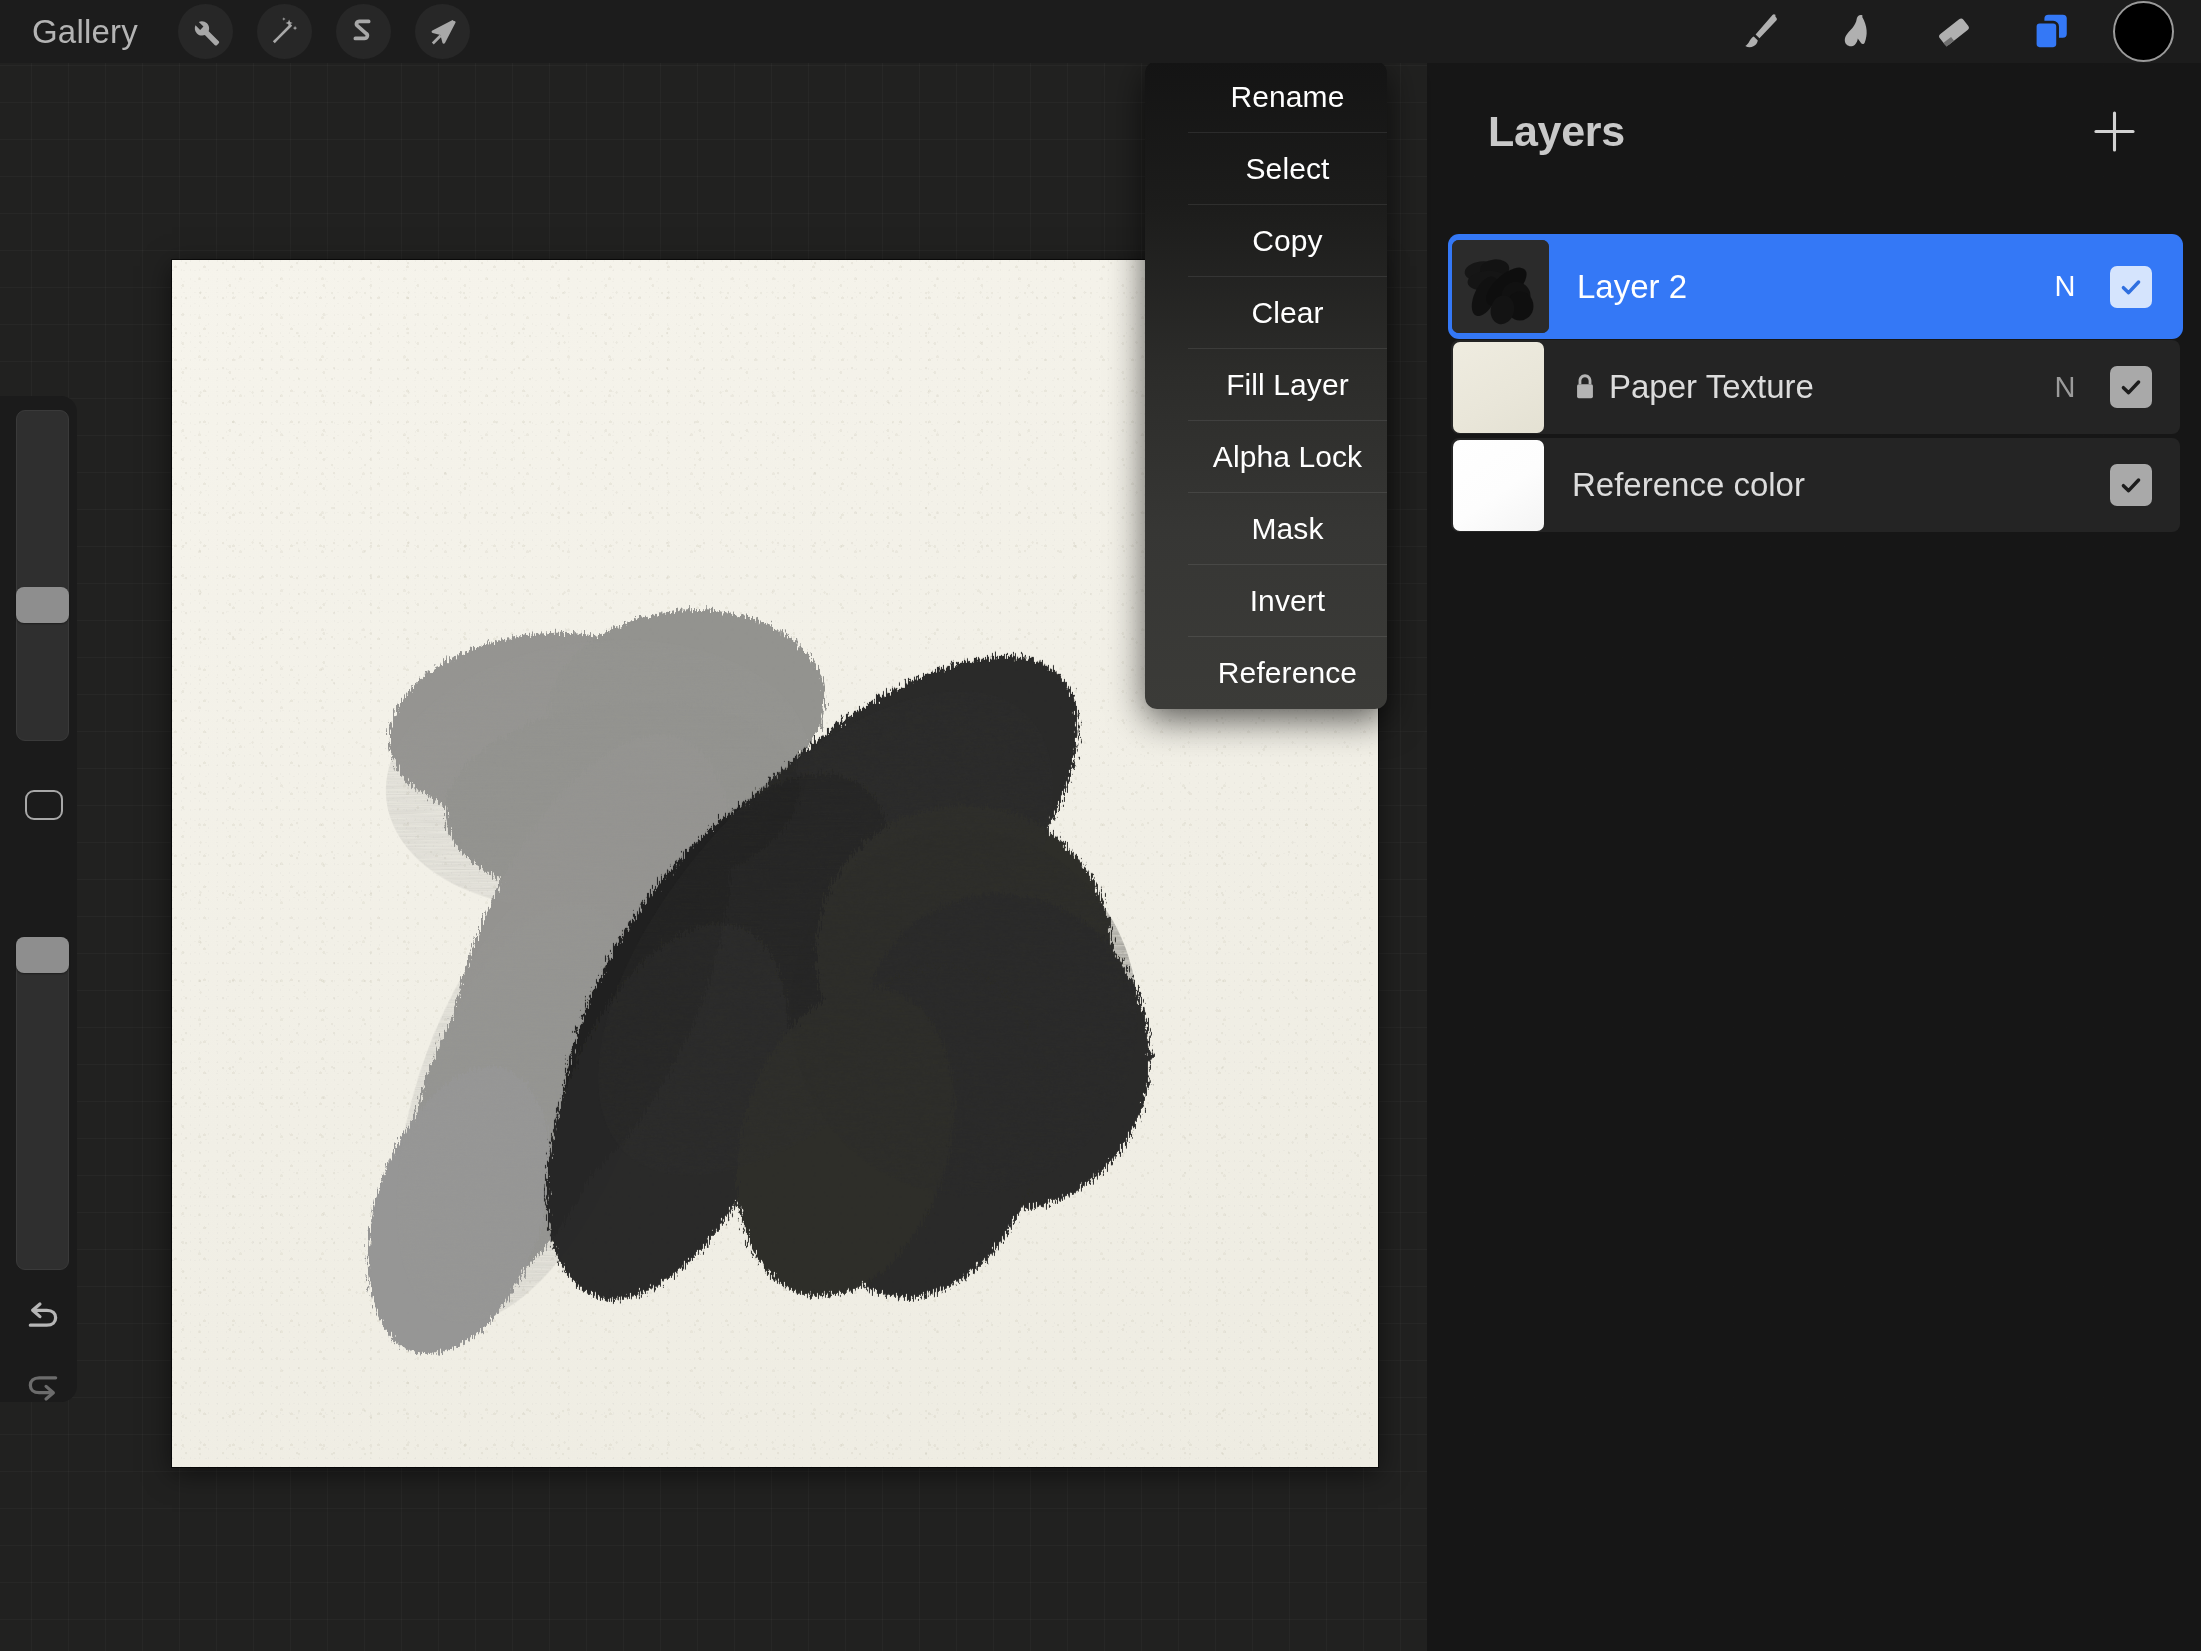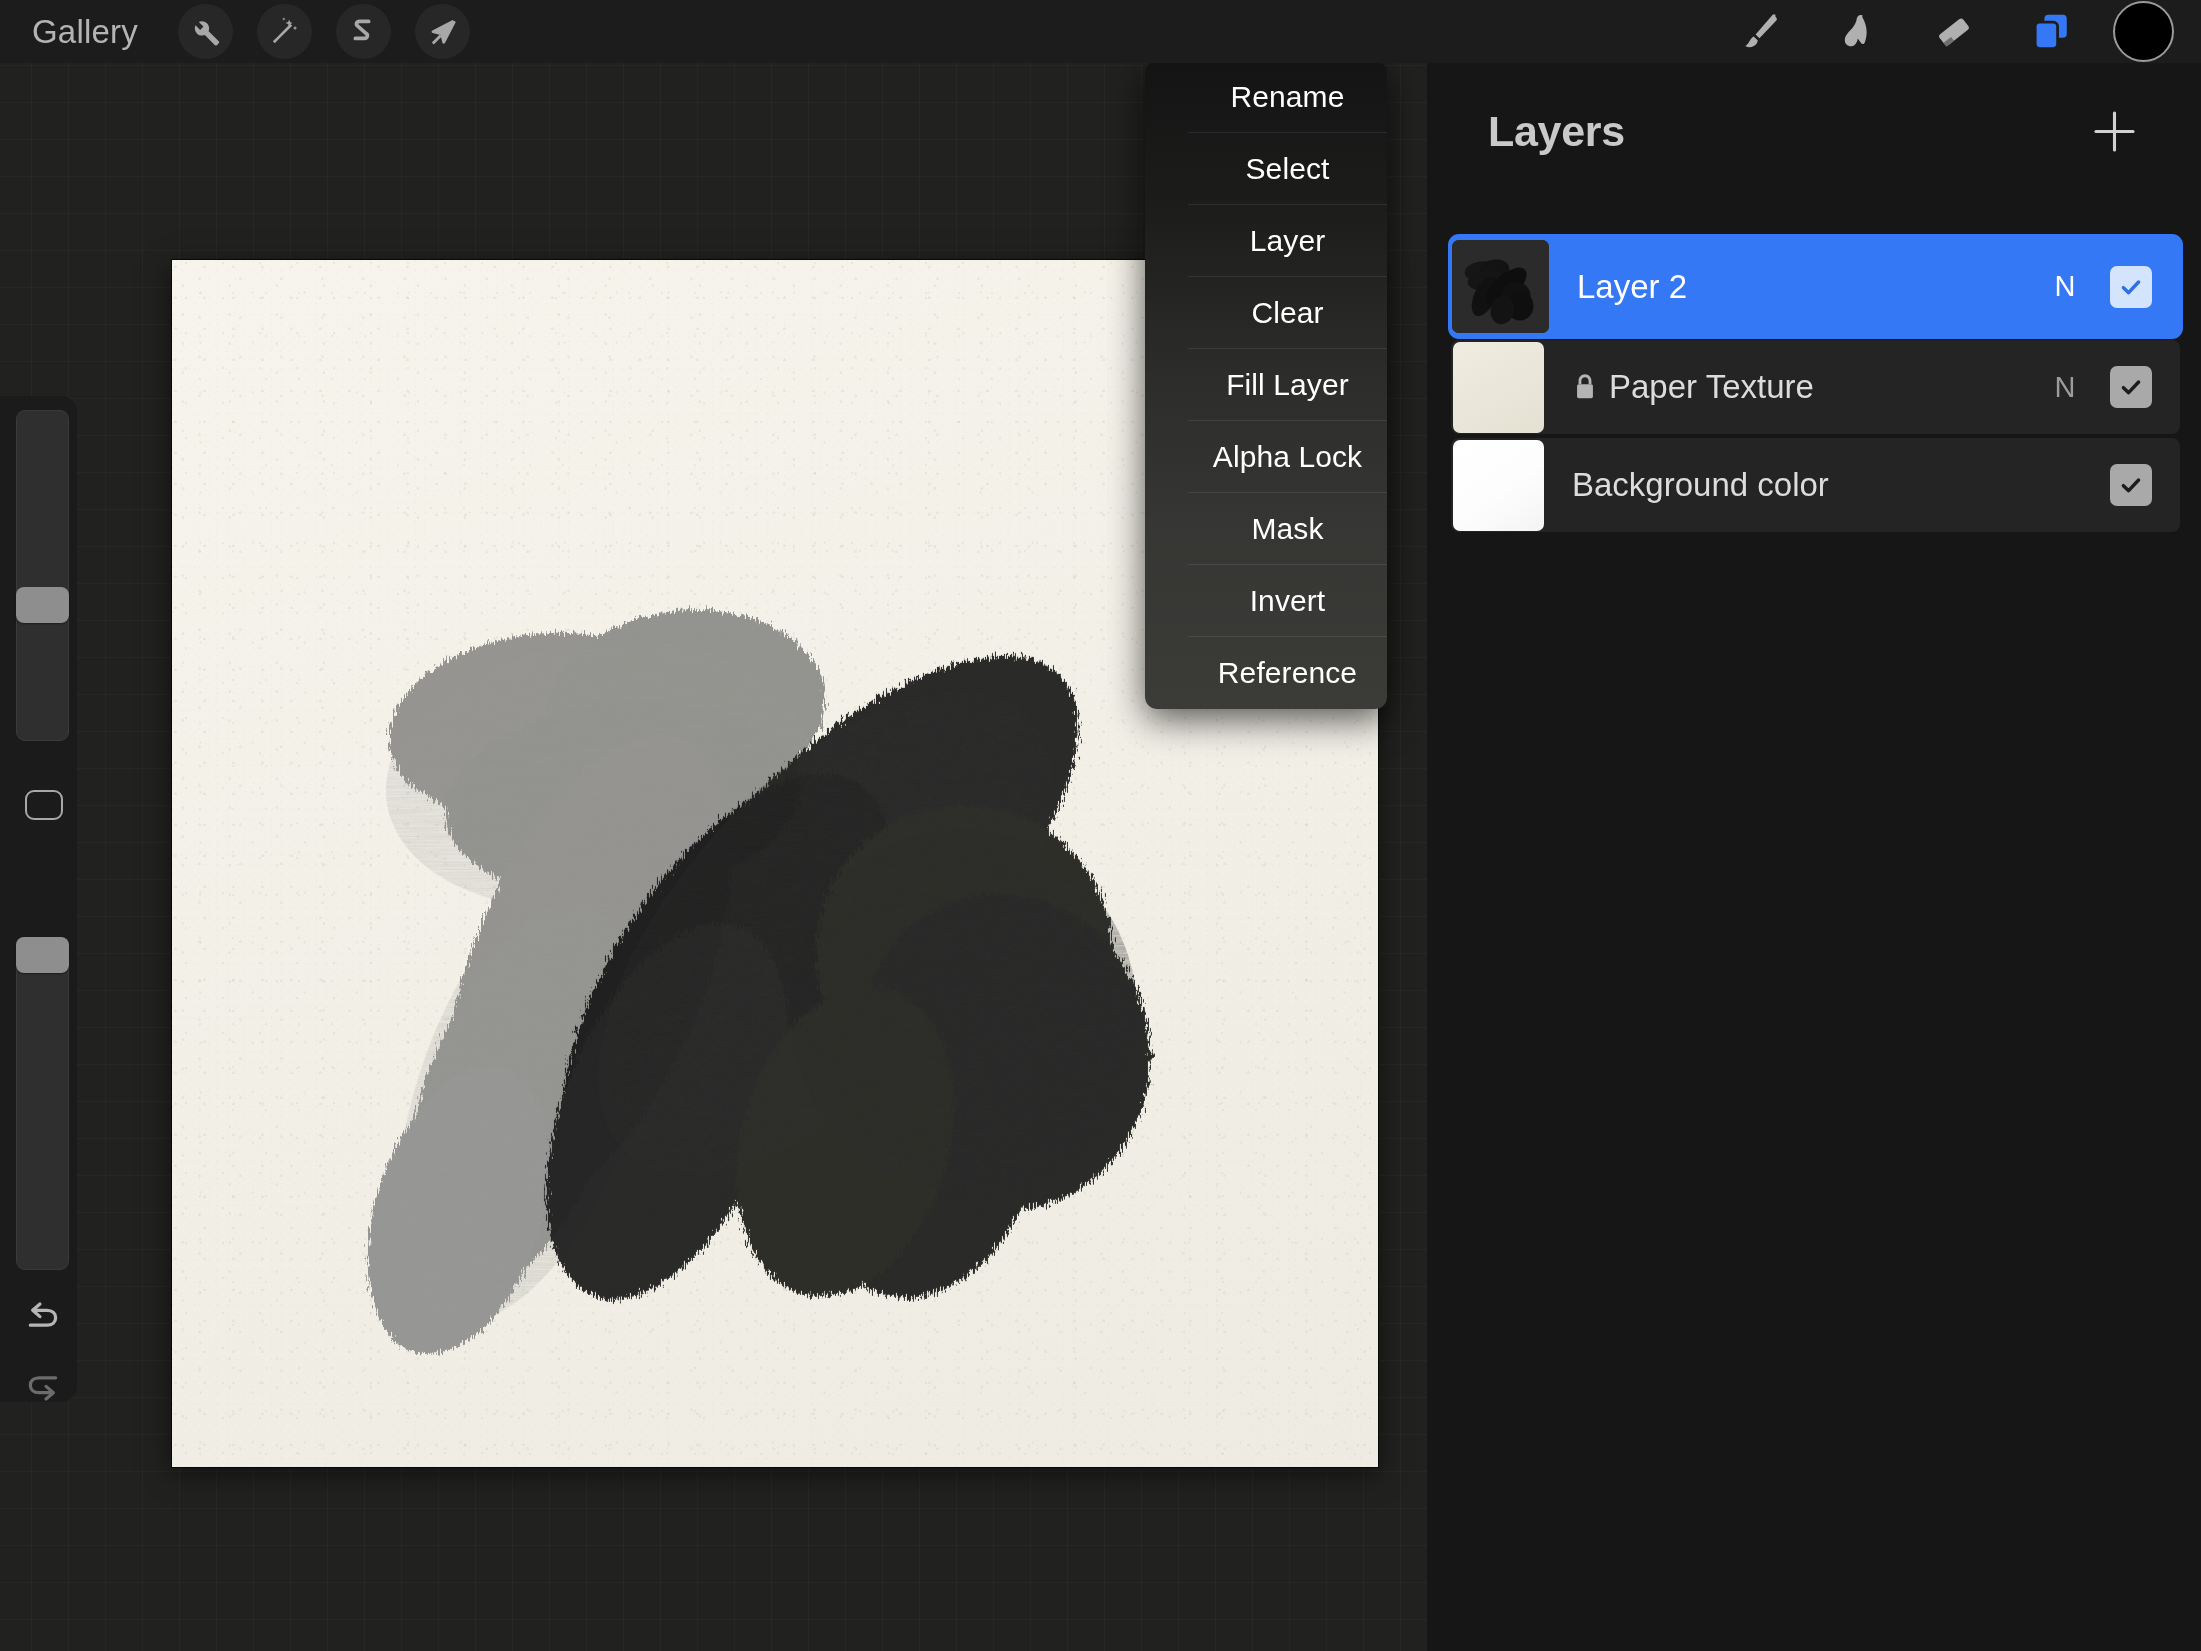--- a/index.html
+++ b/index.html
@@ -407,21 +407,21 @@
       <svg width="46" height="46" viewBox="0 0 24 24" fill="none" stroke="#6c6c6c" stroke-width="1.7" stroke-linecap="round" stroke-linejoin="round">
         <path d="M16.5 15.5H10c-3 0-4.6-1.8-4.6-3.9S7 7.7 10 7.7h8.6"></path>
         <polyline points="13.6,18.8 17.4,15.5 13.6,12.2"></polyline>
       </svg>
     </div>
   </div>
 
   <div id="ctx-menu">
     <div class="ctx-item">Rename</div>
     <div class="ctx-item">Select</div>
-    <div class="ctx-item">Layer</div>
+    <div class="ctx-item">Copy</div>
     <div class="ctx-item">Clear</div>
     <div class="ctx-item">Fill Layer</div>
     <div class="ctx-item">Alpha Lock</div>
     <div class="ctx-item">Mask</div>
     <div class="ctx-item">Invert</div>
     <div class="ctx-item">Reference</div>
   </div>
 
   <div id="layers-panel">
 
@@ -483,21 +483,21 @@
             <polyline points="5,12.6 9.8,17.2 19,7.4"></polyline>
           </svg>
         </div>
       </div>
 
       <div class="layer-row">
         <div class="layer-thumb">
           <div class="tn-white"></div>
         </div>
         <div class="layer-name-wrap">
-          <span class="layer-name">Background color</span>
+          <span class="layer-name">Reference color</span>
         </div>
         <div class="blend-mode"></div>
         <div class="vis-check">
           <svg width="26" height="26" viewBox="0 0 24 24" fill="none" stroke="#1d1d1d" stroke-width="3.2" stroke-linecap="round" stroke-linejoin="round">
             <polyline points="5,12.6 9.8,17.2 19,7.4"></polyline>
           </svg>
         </div>
       </div>
 
     </div>

